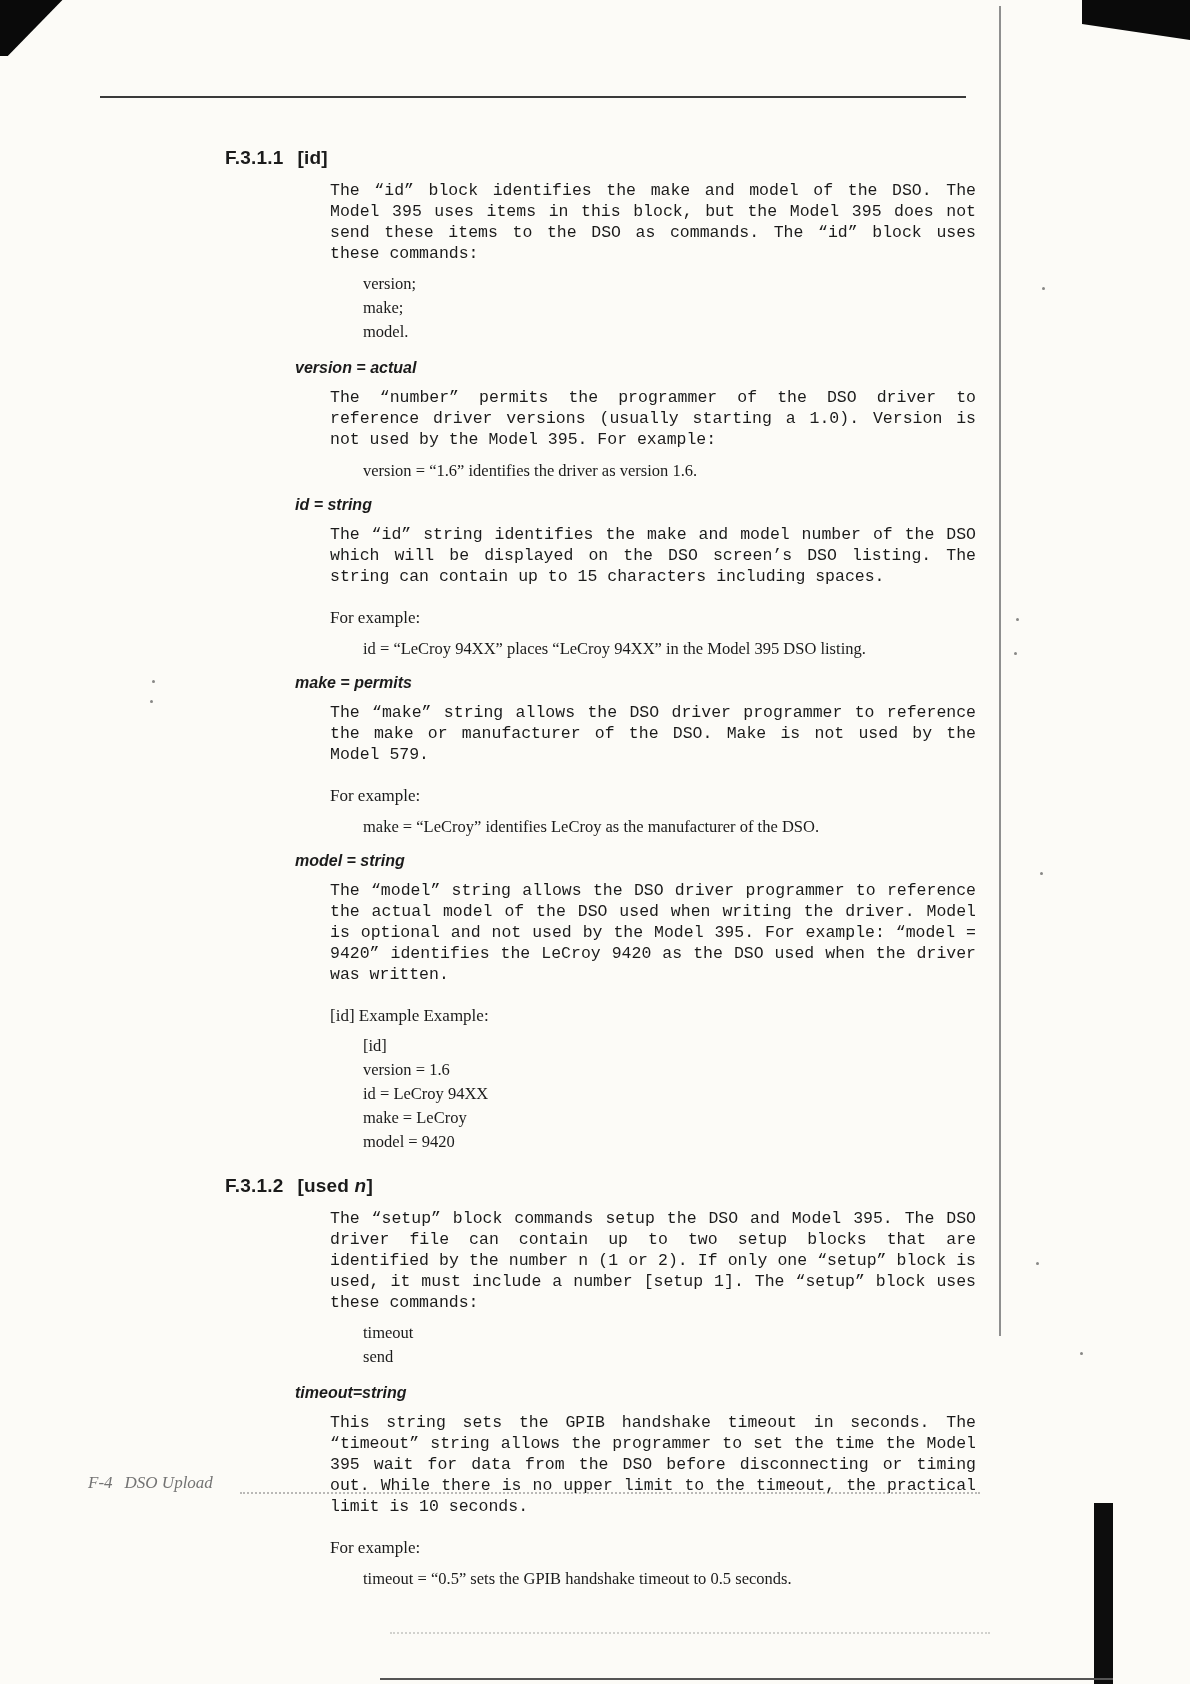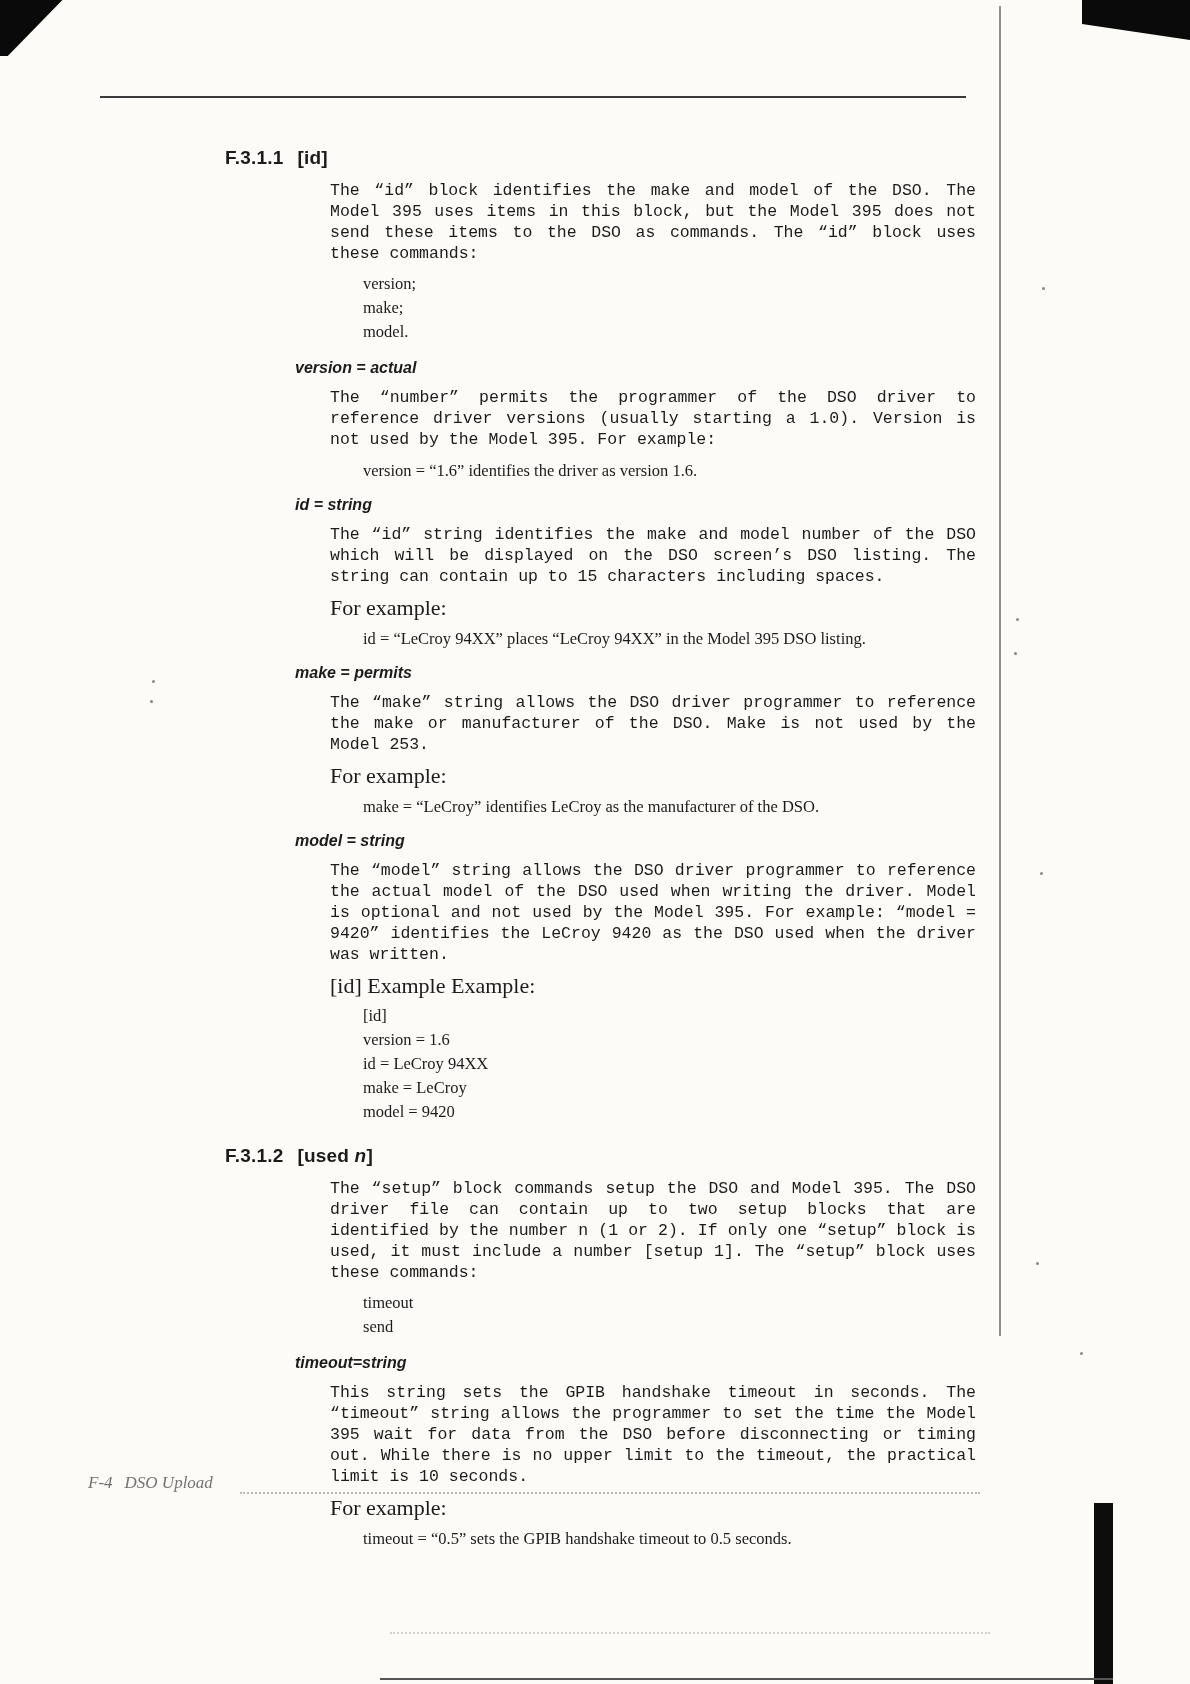--- a/index.html
+++ b/index.html
@@ -32,22 +32,22 @@
   .h-section .it { font-style:italic; }
   .h-sub {
     font-family:"Liberation Sans", sans-serif; font-weight:700; font-style:italic;
     font-size:16px; line-height:19px; margin:14px 0 0 295px;
   }
   .para {
     font-family:Liberation Mono, monospace; font-size:16.5px; line-height:21px;
     margin:10px 0 0 330px; width:646px; text-align:justify;
   }
   .plabel {
-    font-family:"Liberation Serif", serif; font-size:22px; line-height:21px;
-    margin:10px 0 0 330px;
+    font-family:"Liberation Serif", serif; font-size:17px; line-height:21px;
+    margin:20px 0 0 330px;
   }
   .code {
     font-family:"Liberation Serif", serif; font-size:16.5px; line-height:24px;
     margin:8px 18px 0 363px;
   }
   .xline {
     font-family:"Liberation Serif", serif; font-size:16.5px; line-height:21px;
     margin:10px 0 0 363px;
   }
   .footer {
@@ -96,21 +96,21 @@
     <h3 class="h-sub">version = actual</h3>
     <p class="para">The “number” permits the programmer of the DSO driver to reference driver versions (usually starting a 1.0).  Version is not used by the Model 395.  For example:</p>
     <p class="xline">version = “1.6” identifies the driver as version 1.6.</p>
 
     <h3 class="h-sub">id = string</h3>
     <p class="para">The “id” string identifies the make and model number of the DSO which will be displayed on the DSO screen’s DSO listing.  The string can contain up to 15 characters including spaces.</p>
     <p class="plabel">For example:</p>
     <p class="xline">id = “LeCroy  94XX” places “LeCroy 94XX” in the Model 395 DSO listing.</p>
 
     <h3 class="h-sub">make = permits</h3>
-    <p class="para">The “make” string allows the DSO driver programmer to reference the make or manufacturer of the DSO.  Make is not used by the Model 253.</p>
+    <p class="para">The “make” string allows the DSO driver programmer to reference the make or manufacturer of the DSO.  Make is not used by the Model 579.</p>
     <p class="plabel">For example:</p>
     <p class="xline">make = “LeCroy” identifies LeCroy as the manufacturer of the DSO.</p>
 
     <h3 class="h-sub">model = string</h3>
     <p class="para">The “model” string allows the DSO driver programmer to reference the actual model of the DSO used when writing the driver.  Model is optional and not used by the Model 395.  For example: “model = 9420” identifies the LeCroy 9420 as the DSO used when the driver was written.</p>
 
     <p class="plabel">[id] Example Example:</p>
     <div class="code">
       <div>[id]</div>
       <div>version = 1.6</div>

